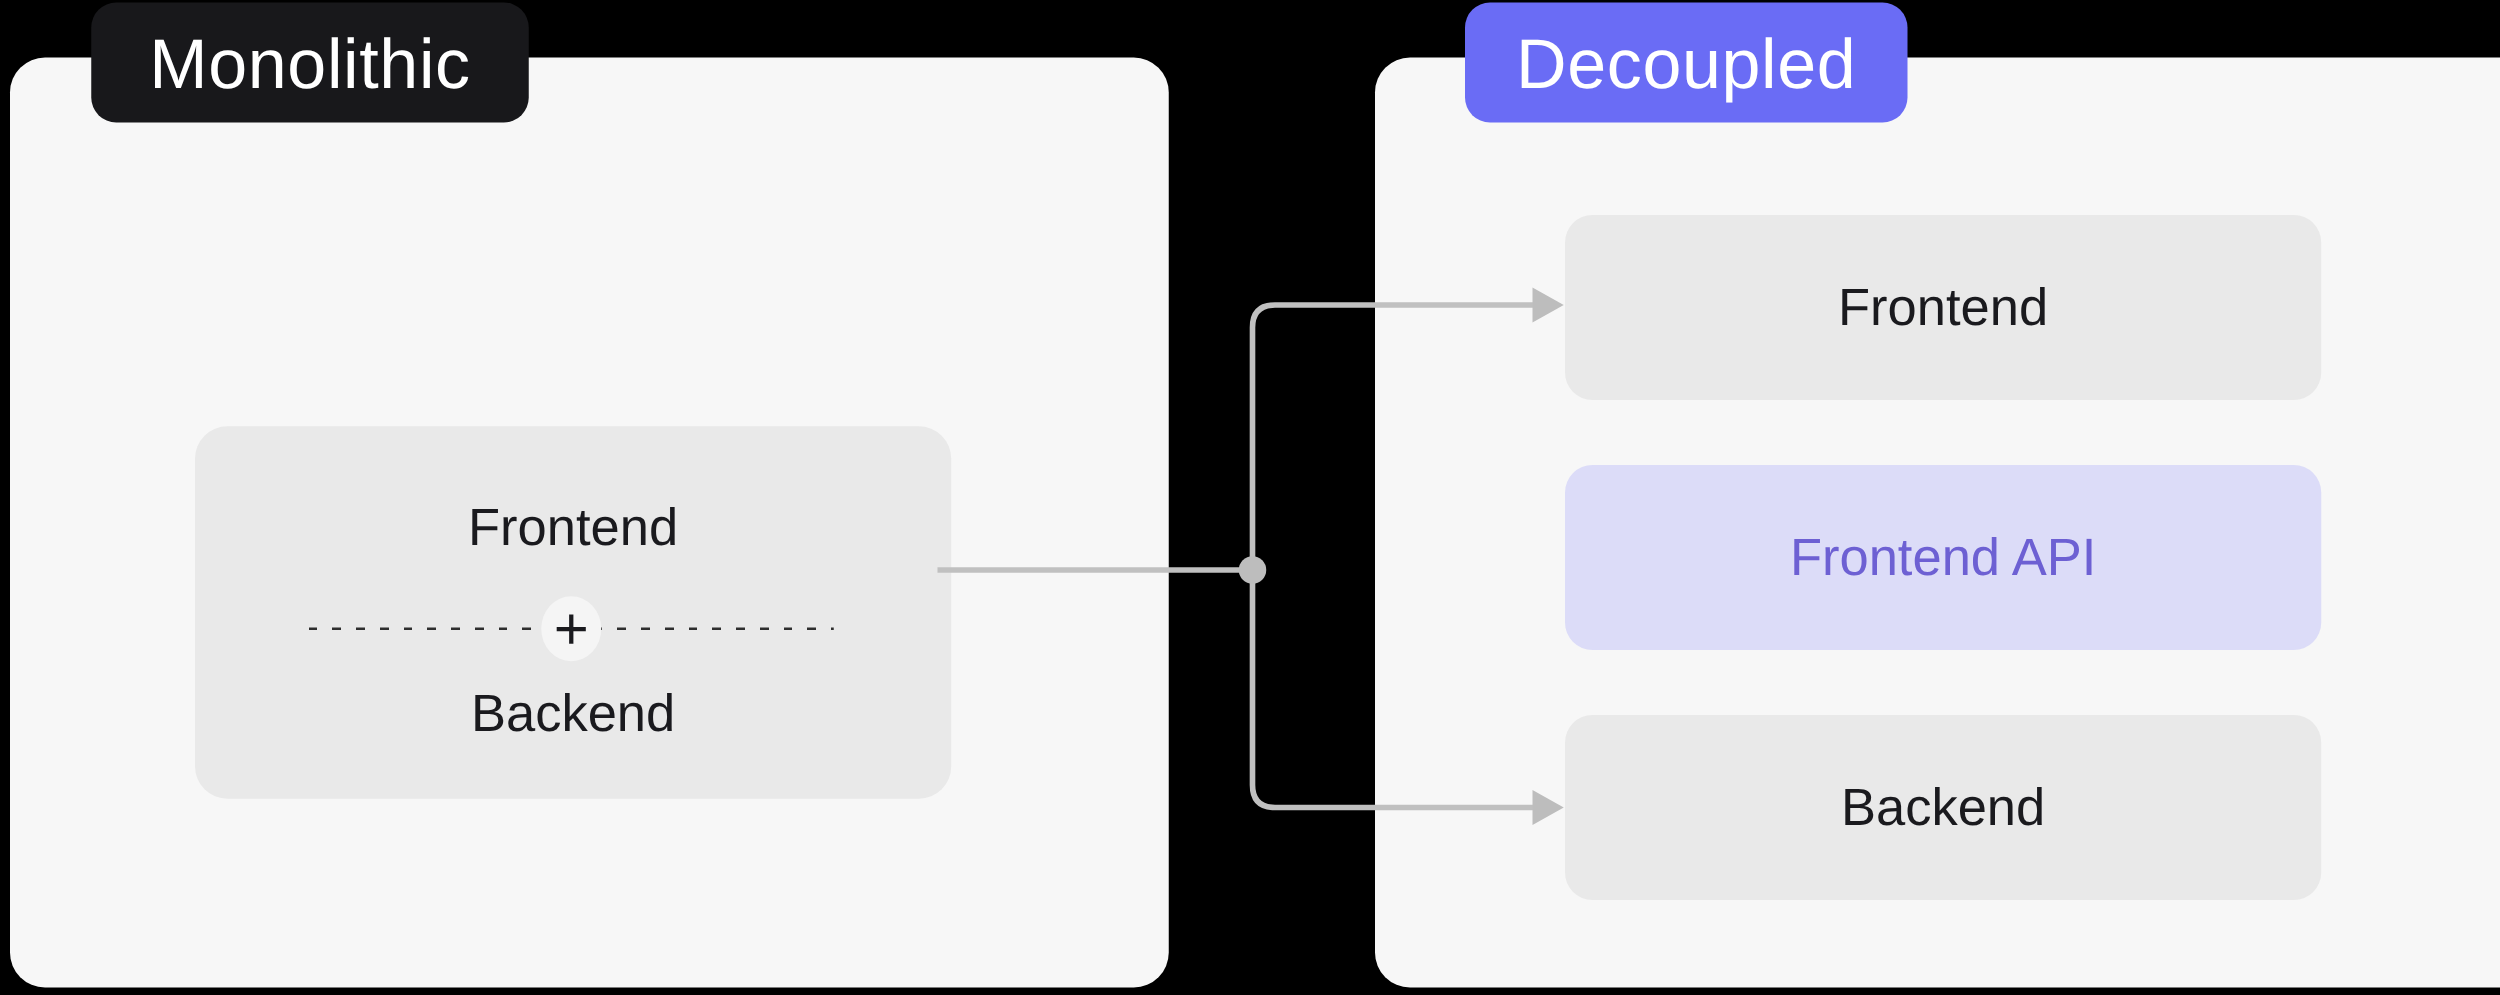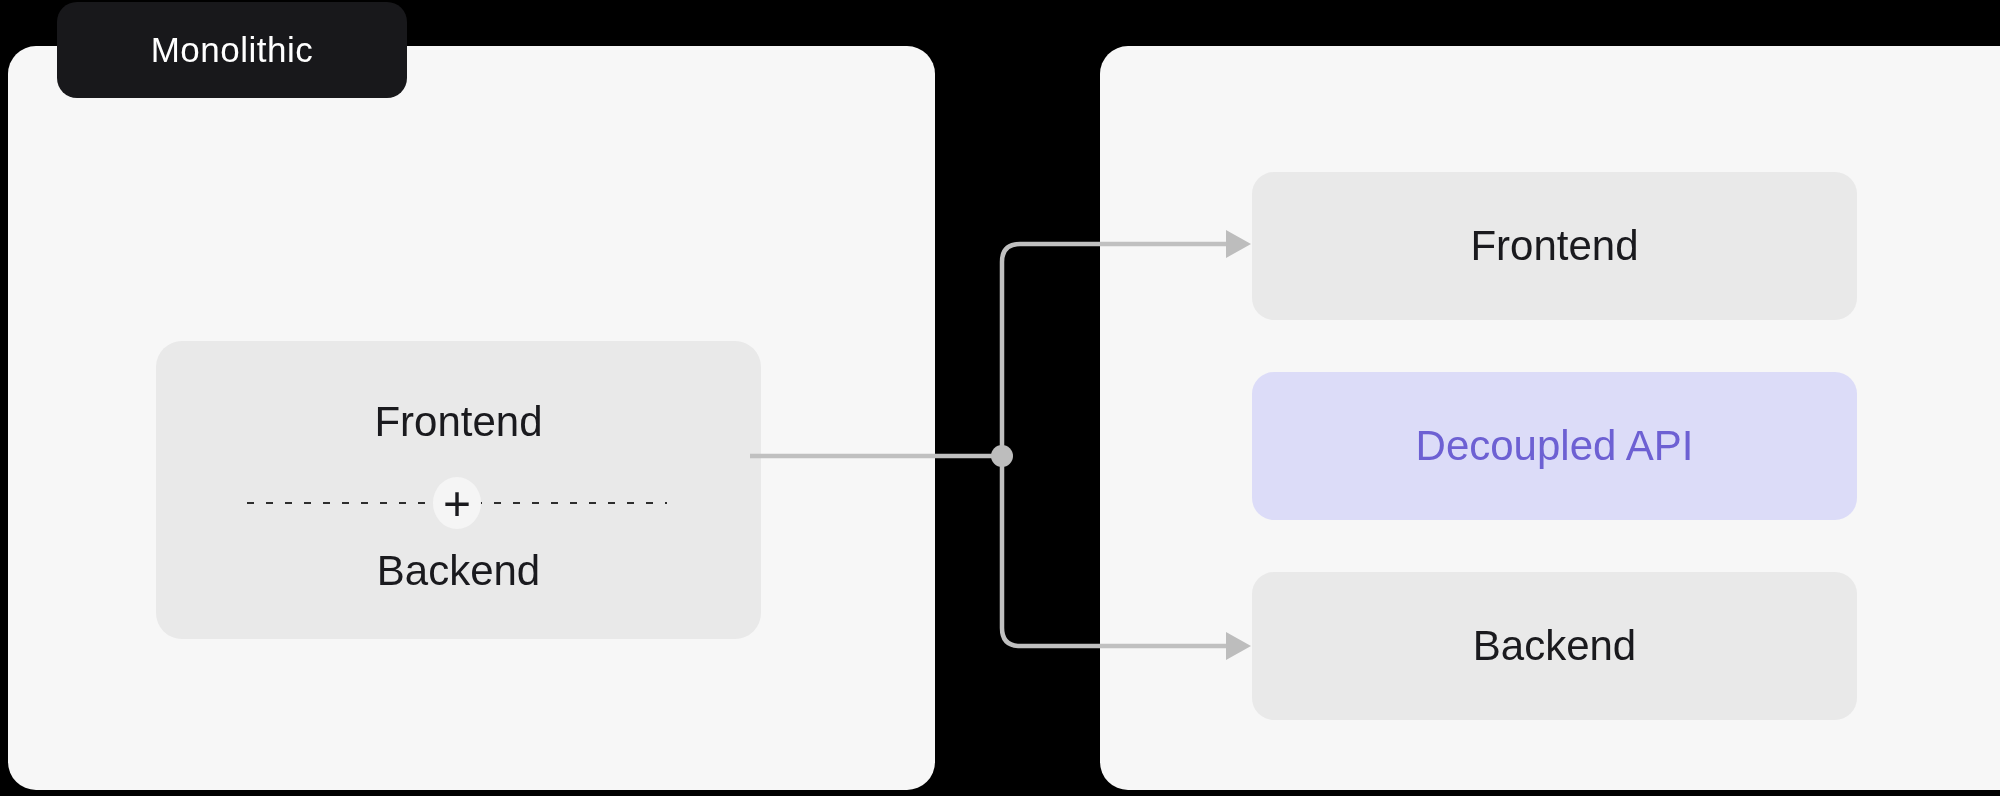--- a/index.html
+++ b/index.html
@@ -30,25 +30,26 @@
 
   
   .badge {
     position: absolute;
     top: 2px;
     height: 96px;
     border-radius: 20px;
     display: flex;
     align-items: center;
     justify-content: center;
-    font-size: 35px;
+    font-size: 56px;
     font-weight: 500;
     color: #ffffff;
     z-index: 6;
     letter-spacing: 0.5px;
+    margin-left: 16px;
   }
   .badge-dark   { left: 57px;   width: 350px; background: #18181b; }
   .badge-purple { left: 1156px; width: 354px; background: #6a6cf5; }
 
   
   .mono-box {
     position: absolute;
     left: 148px;
     top: 295px;
     width: 605px;
@@ -136,29 +137,32 @@
       </div>
       <div class="mono-label mono-label-bottom">Backend</div>
     </div>
   </section>
 
   <section class="panel panel-right">
     <div class="dec-box dec-box-frontend">
       <span>Frontend</span>
     </div>
     <div class="dec-box dec-box-api">
-      <span>Decoupled API</span>
+      <span>Frontend API</span>
     </div>
     <div class="dec-box dec-box-backend">
       <span>Backend</span>
     </div>
   </section>
 
   <div class="badge badge-dark">
     <span>Monolithic</span>
+  </div>
+  <div class="badge badge-purple">
+    <span>Decoupled</span>
   </div>
 
   <svg class="connector-svg" viewBox="0 0 2000 796" xmlns="http://www.w3.org/2000/svg">
     <g stroke="#c0c0c0" stroke-width="4.5" fill="none">
       <path d="M750 456 L1002 456"></path>
       <path d="M1002 456 L1002 262 Q1002 244 1020 244 L1228 244"></path>
       <path d="M1002 456 L1002 628 Q1002 646 1020 646 L1228 646"></path>
     </g>
     <circle cx="1002" cy="456" r="11" fill="#bdbdbd"></circle>
     <polygon points="1226,230 1251,244 1226,258" fill="#bdbdbd"></polygon>

